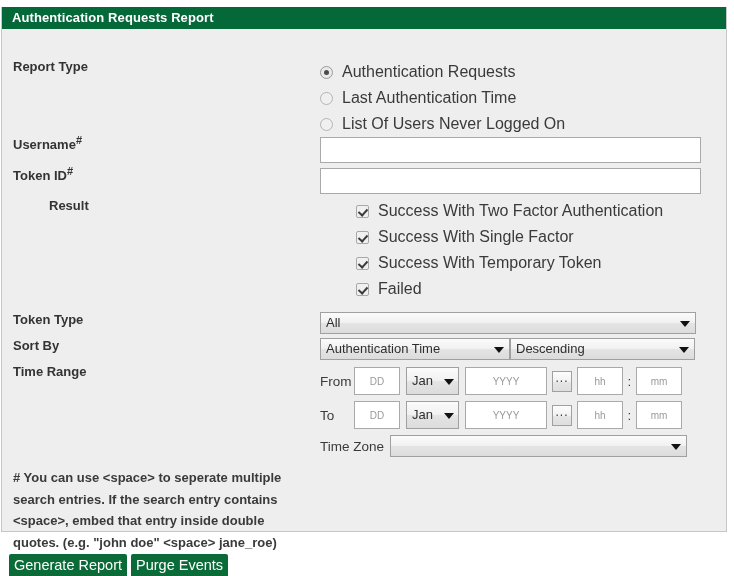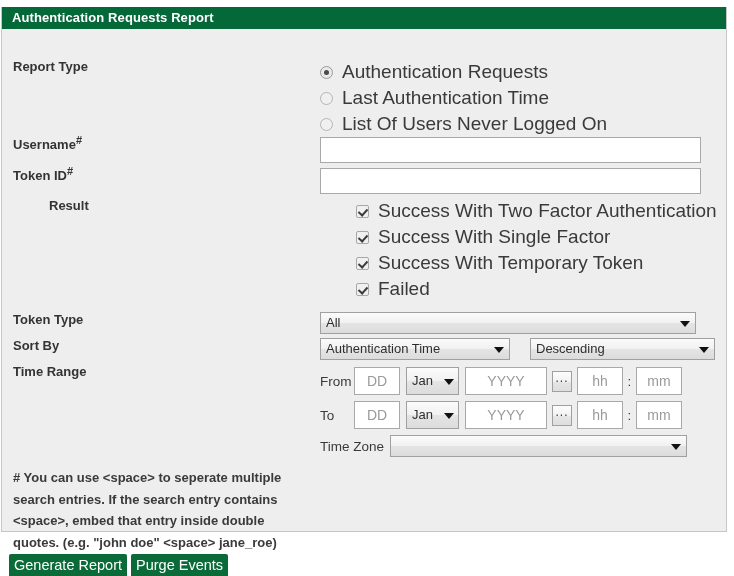--- a/index.html
+++ b/index.html
@@ -105,21 +105,21 @@
     position: absolute;
     left: 3px;
     top: 3px;
     width: 5px;
     height: 5px;
     border-radius: 50%;
     background: #4a4a4a;
   }
 
   .opt-text {
-    font-size: 19px;
+    font-size: 16px;
     color: #3a3a3a;
   }
 
   
   .check-box {
     width: 13px;
     height: 13px;
     background: #f0f0f0;
     border: 1px solid #a8a8a8;
     border-radius: 2px;
@@ -140,21 +140,21 @@
     transform: rotate(42deg);
   }
 
   
   .text-input {
     height: 26px;
     background: #ffffff;
     border: 1px solid #a9a9a9;
     box-sizing: border-box;
     font-family: "Liberation Sans", sans-serif;
-    font-size: 14px;
+    font-size: 10px;
     color: #333333;
     padding: 0 4px;
     outline: none;
   }
   .text-input::placeholder { color: #9a9a9a; }
 
   .wide-input { width: 381px; }
 
   .mini-input {
     width: 46px;
@@ -363,21 +363,21 @@
         <div class="field">
           <div class="sel sel-tokentype">
             <span>All</span>
             <span class="arrow"></span>
           </div>
         </div>
       </div>
 
       <div class="row" style="top:309px;">
         <div class="label">Sort By</div>
-        <div class="field" style="display:flex; gap:20px;">
+        <div class="field" style="display:flex; gap:0;">
           <div class="sel sel-sortfield">
             <span>Authentication Time</span>
             <span class="arrow"></span>
           </div>
           <div class="sel sel-sortorder">
             <span>Descending</span>
             <span class="arrow"></span>
           </div>
         </div>
       </div>

